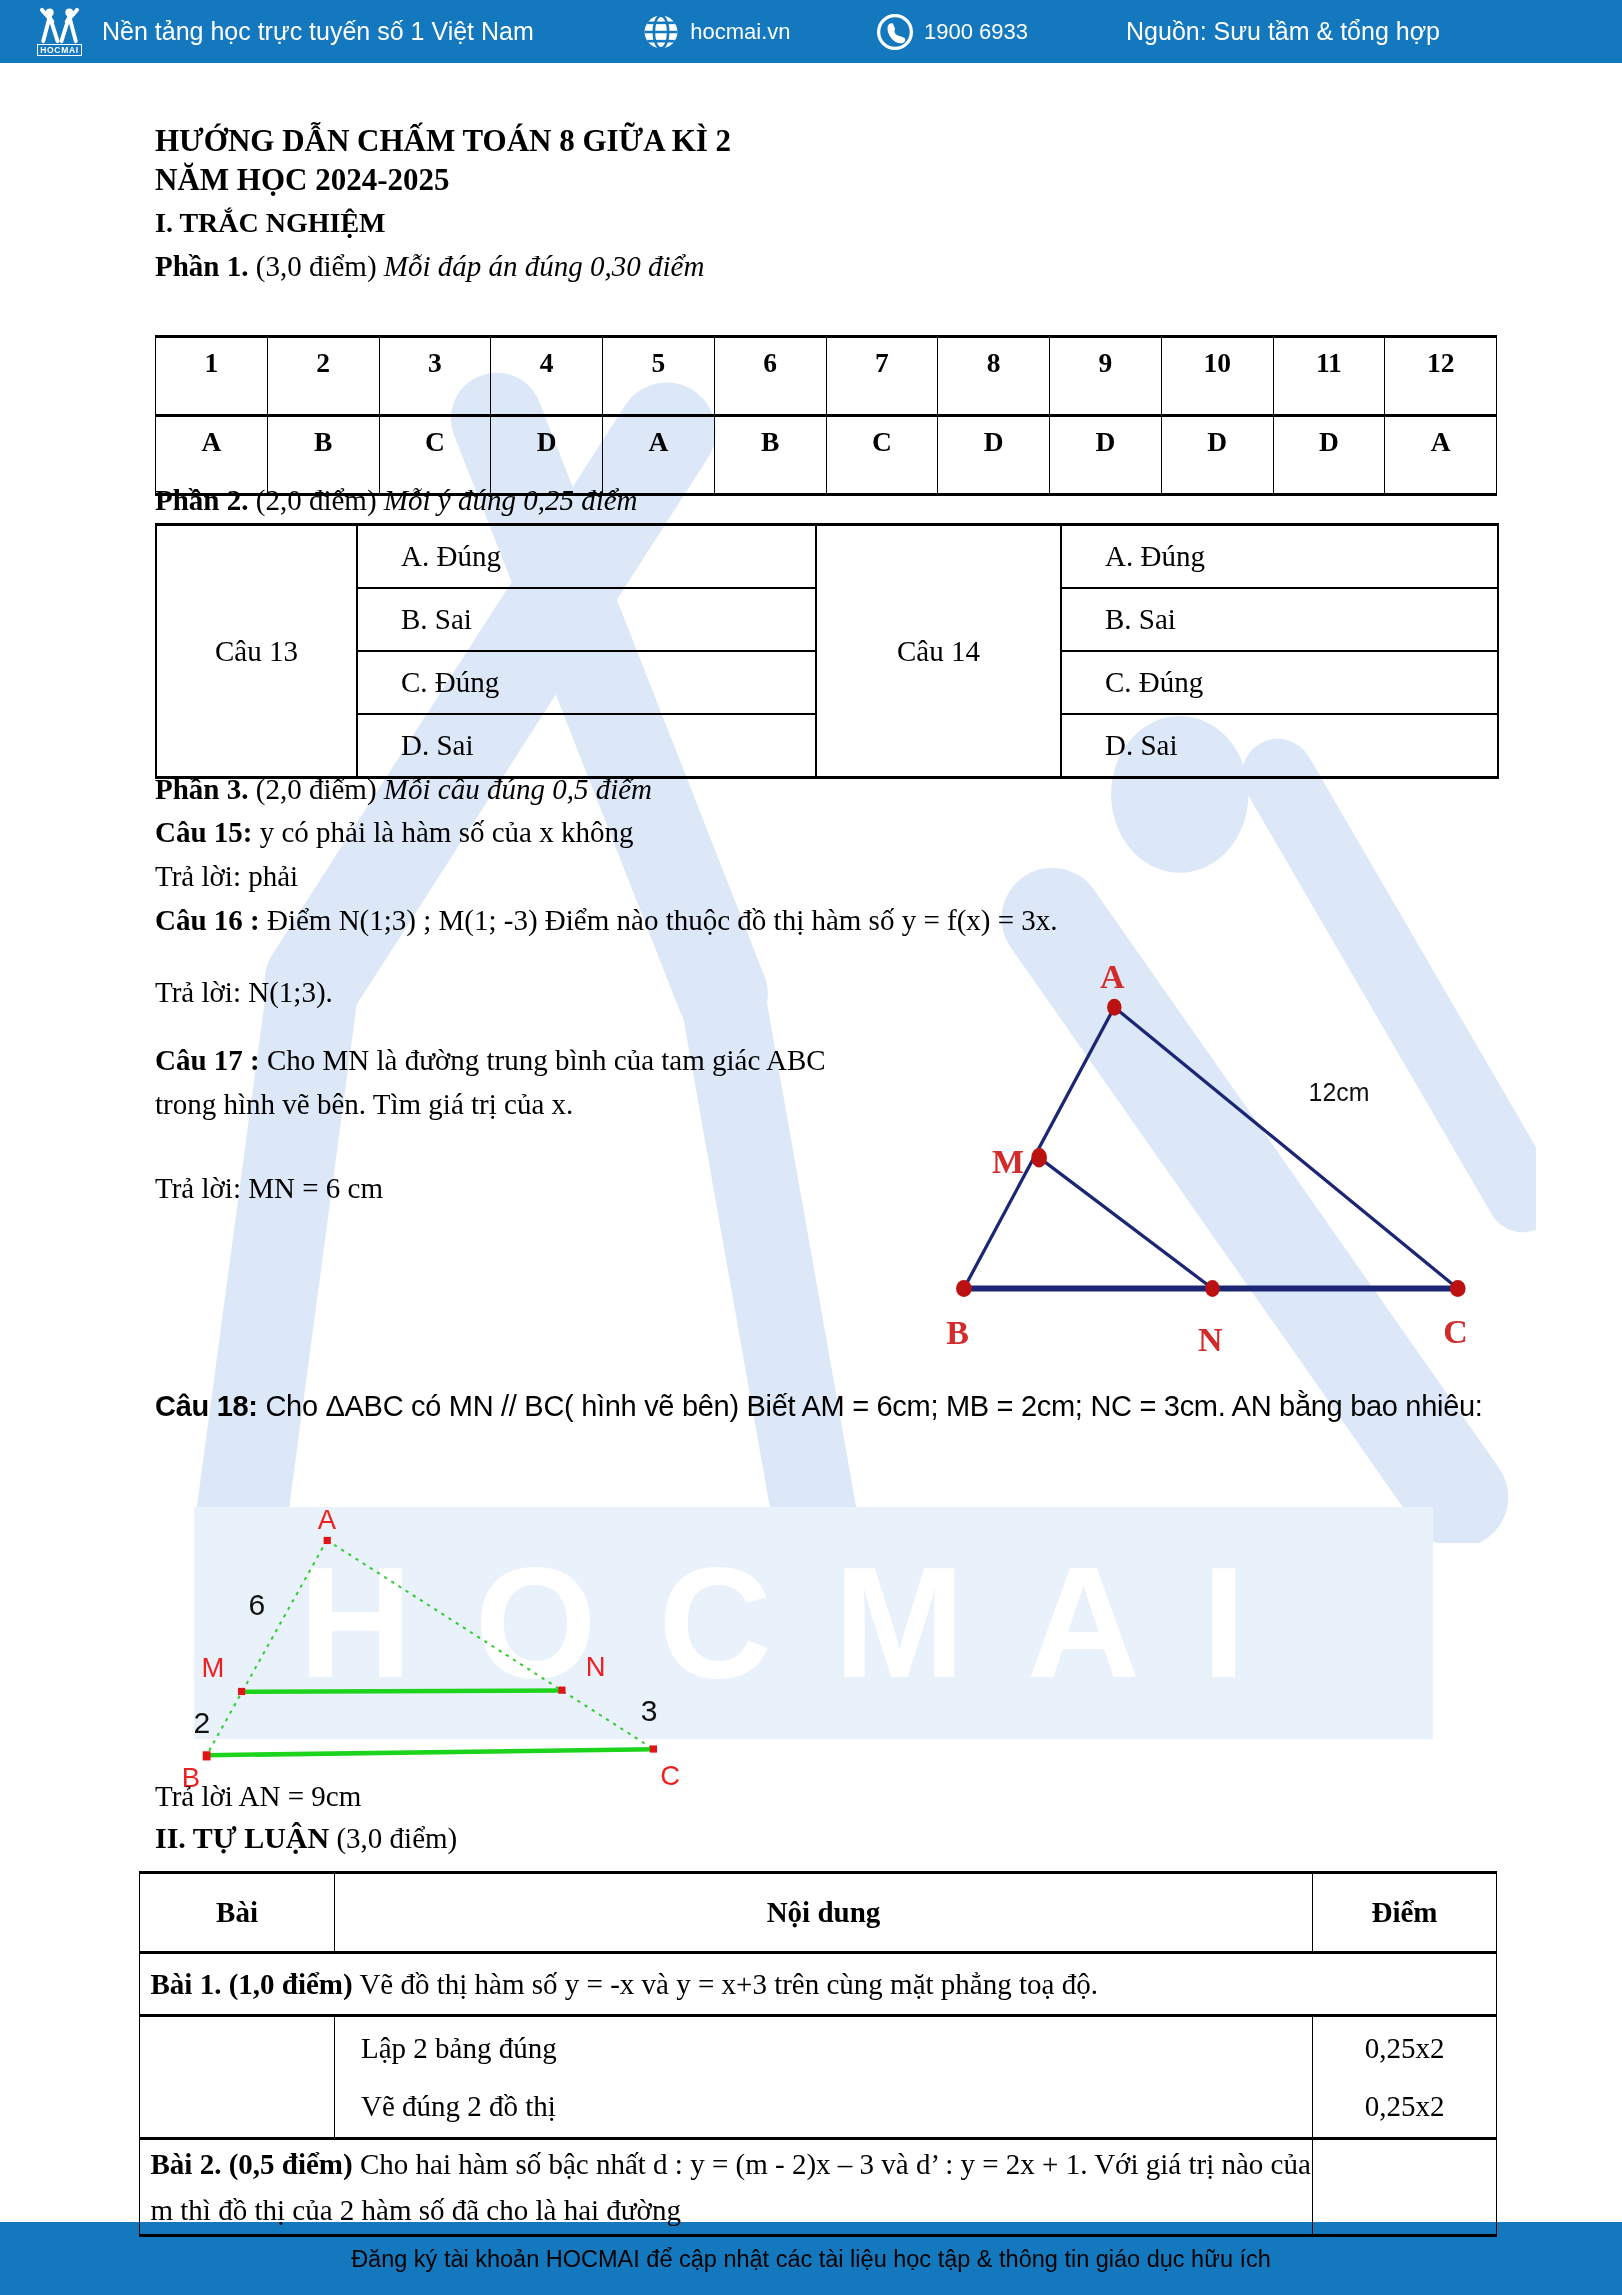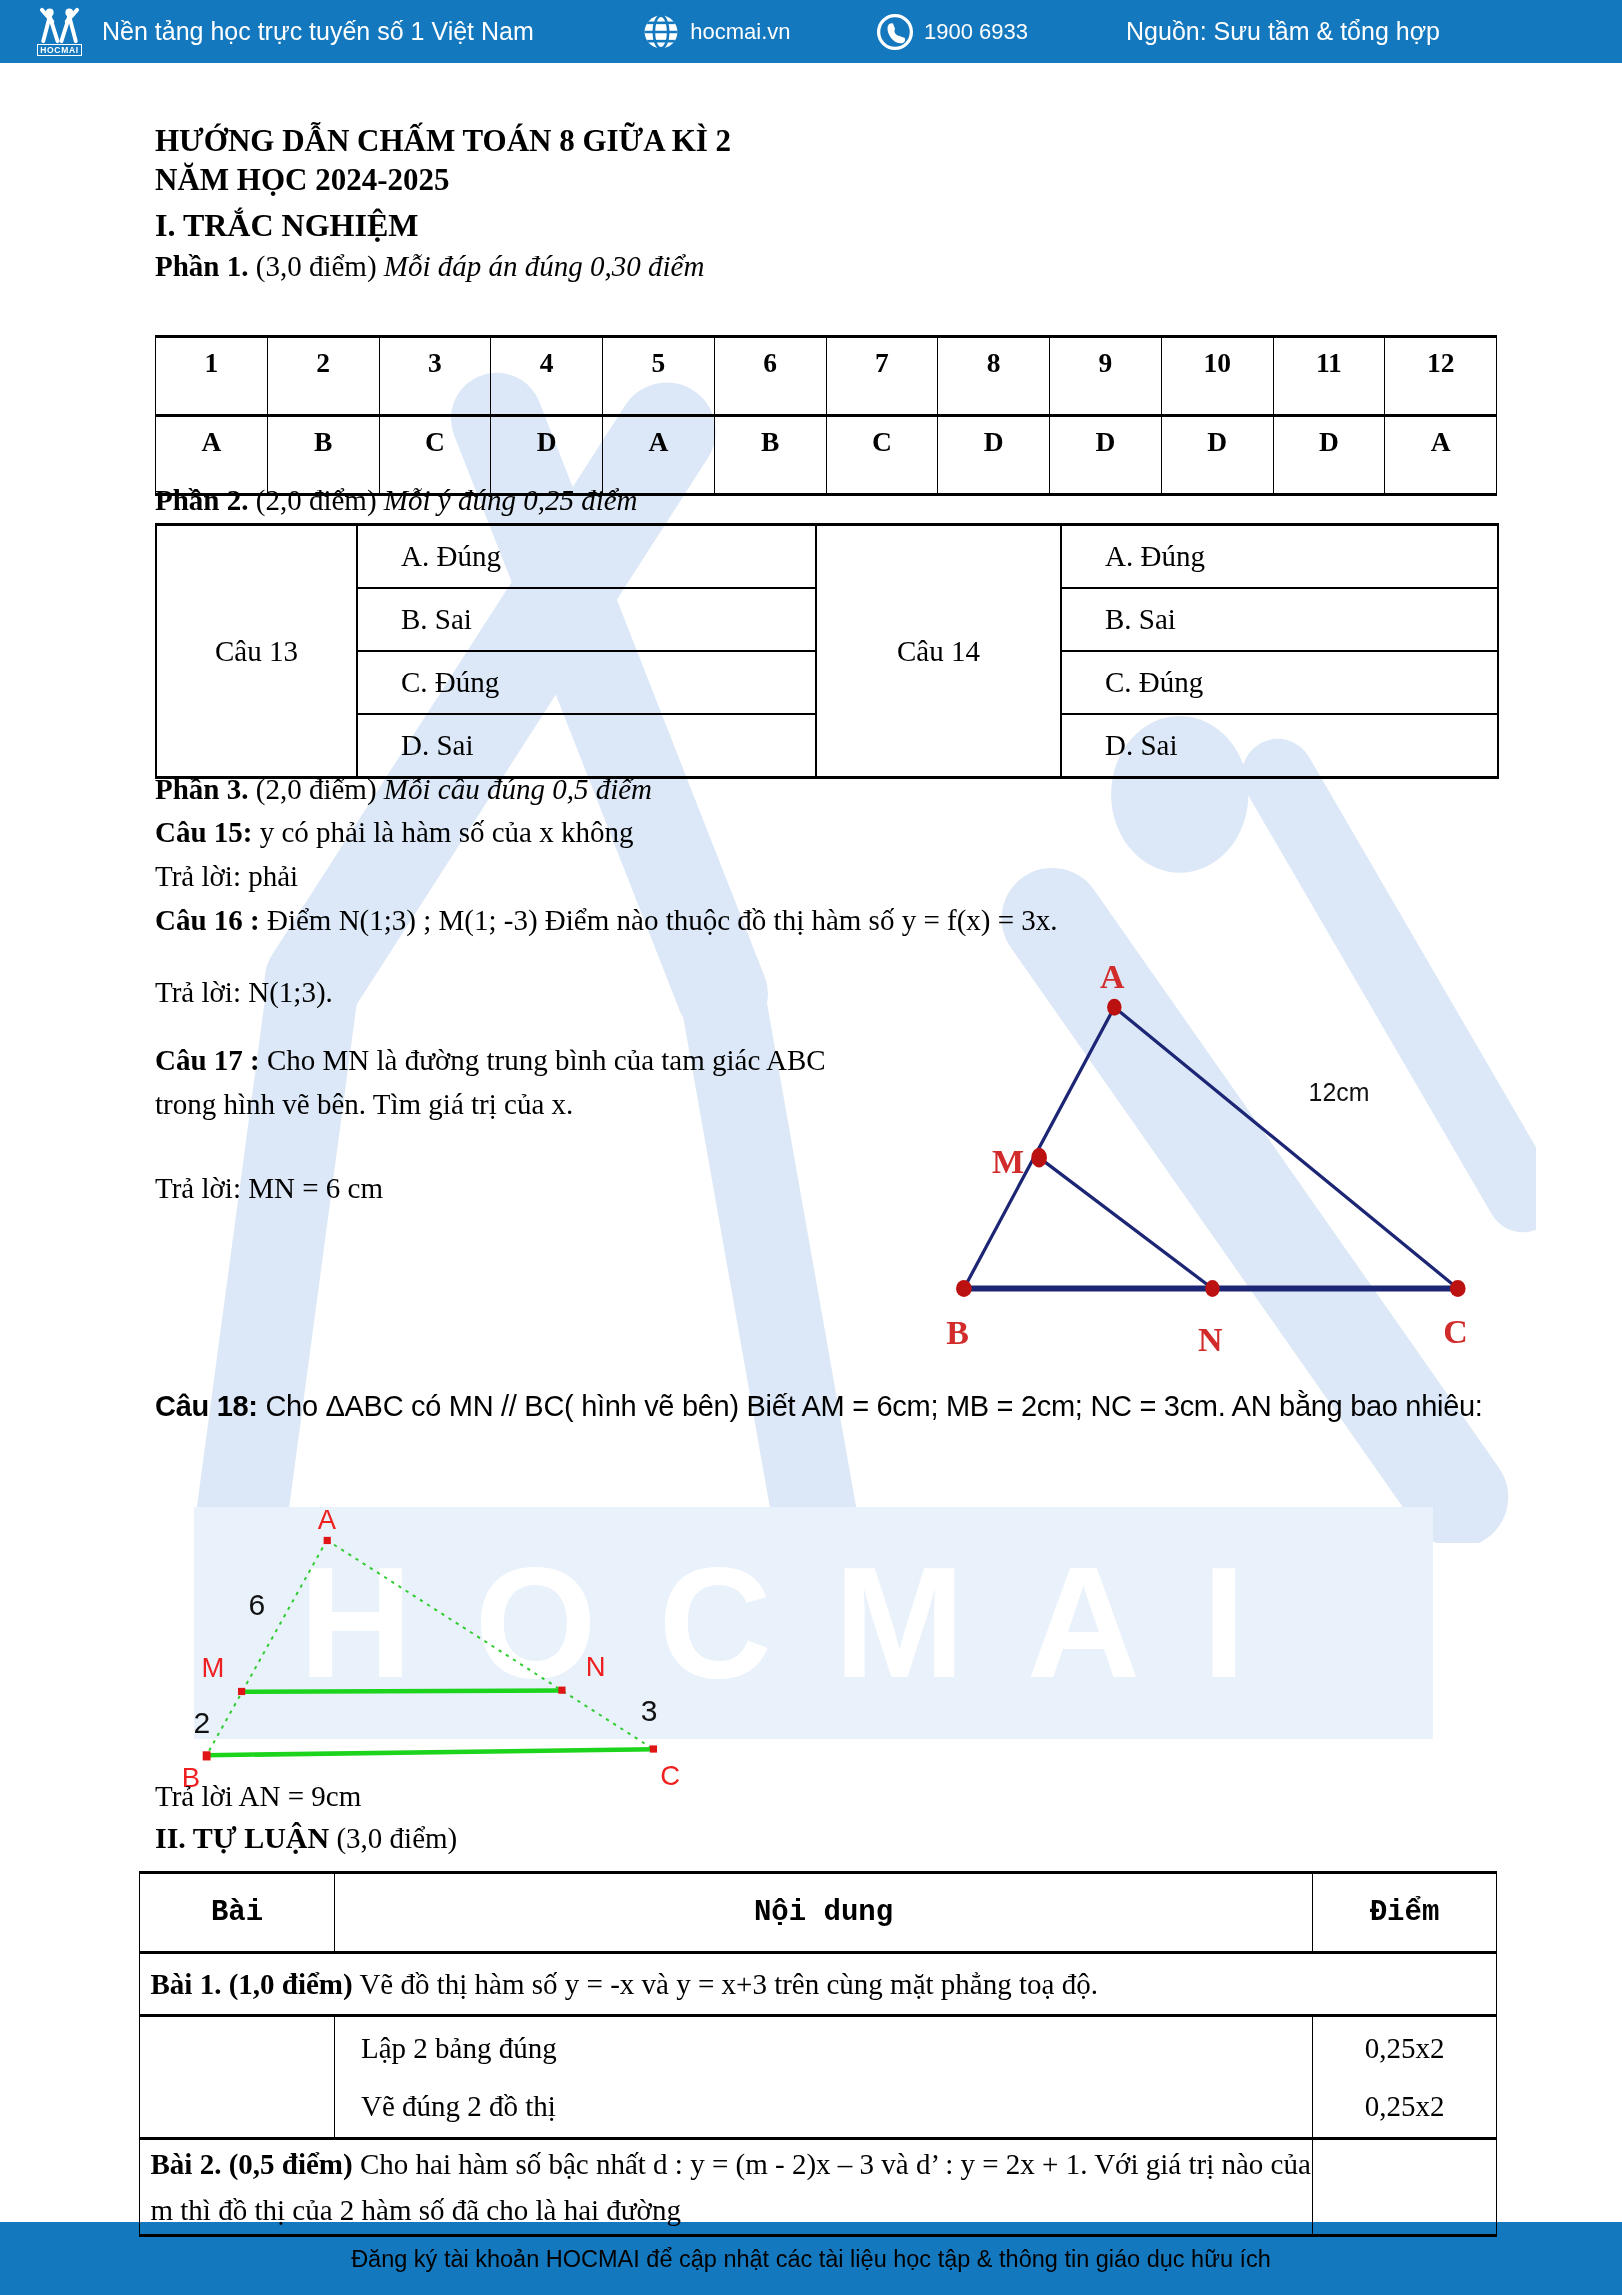--- a/index.html
+++ b/index.html
@@ -19,40 +19,40 @@
   .bottombar span{color:#000000;font-size:23.5px;font-family:"Liberation Sans","DejaVu Sans",sans-serif;}
   
   .wm-logo{position:absolute;left:196px;top:366px;z-index:0;}
   .wm-band{position:absolute;left:194px;top:1507px;width:1239px;height:232px;background:#e9f1fb;z-index:0;
            display:flex;align-items:center;}
   .wm-band span{padding-left:105px;font-family:"Liberation Sans","DejaVu Sans",sans-serif;
                 font-size:157px;font-weight:bold;letter-spacing:62px;color:#ffffff;}
   
   .abs{position:absolute;z-index:1;}
   .doc-title{left:155px;width:1342px;font-size:31px;font-weight:bold;}
-  .h1{left:155px;font-size:32px;font-weight:bold;}
+  .h1{left:155px;font-size:28px;font-weight:bold;}
   .pline{left:155px;font-size:29px;}
   .pline .b{font-weight:bold;}
   .pline .i{font-style:italic;}
   .body-line{left:155px;font-size:29px;}
   .body-line .b{font-weight:bold;}
   
   table{border-collapse:collapse;table-layout:fixed;z-index:1;position:absolute;background:transparent;}
   .t1{left:155px;top:335px;width:1342px;}
   .t1 td{border:1.3px solid #000;height:66px;text-align:center;font-size:27.5px;font-weight:bold;
          font-family:"Liberation Serif","DejaVu Serif",serif;vertical-align:top;padding-top:9.2px;}
   .t1{border-top:3.9px solid #000;border-bottom:3.9px solid #000;}
   .t1 tr:first-child td{border-bottom:3.9px solid #000;}
   .t2{left:155px;top:523px;width:1342px;border-top:3.9px solid #000;border-bottom:3.9px solid #000;}
   .t2 td{border:2px solid #000;height:59px;font-size:29px;vertical-align:middle;}
   .t2 td.qcell{text-align:center;}
   .t2 td.opt{padding-left:43px;border-top-width:2.6px;border-bottom-width:2.6px;}
   .t3{left:139px;top:1871px;width:1357px;border-top:3.9px solid #000;border-bottom:3.9px solid #000;}
   .t3 td{border:1.3px solid #000;font-size:29px;vertical-align:middle;}
-  .t3 tr.hrow td{height:75px;text-align:center;font-weight:bold;border-bottom:3.9px solid #000;font-family:Liberation Mono, monospace;}
+  .t3 tr.hrow td{height:75px;text-align:center;font-weight:bold;border-bottom:3.9px solid #000;}
   .t3 tr.r1 td{height:58px;padding-left:10.5px;border-bottom:3.9px solid #000;}
   .t3 tr.r2 td{height:118px;border-bottom:3.9px solid #000;}
   .t3 .det{padding-left:26px;line-height:58px;}
   .t3 .pts{text-align:center;line-height:58px;}
   .t3 tr.r3 td{height:90px;padding-left:10.5px;line-height:46px;vertical-align:middle;}
   .t3 .b{font-weight:bold;}
   
   .fig{position:absolute;z-index:1;}
   .q18-block{left:155px;top:1381px;width:1366px;font-family:"Liberation Sans","DejaVu Sans",sans-serif;
              font-size:29px;line-height:50px;letter-spacing:-0.3px;}

